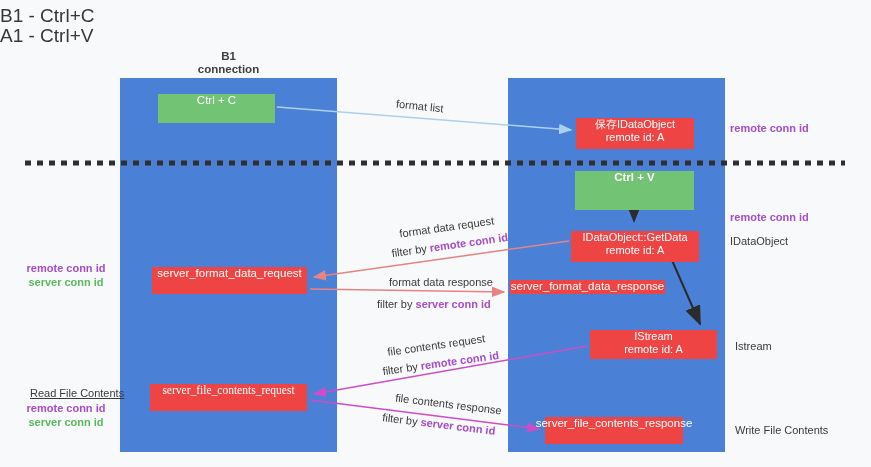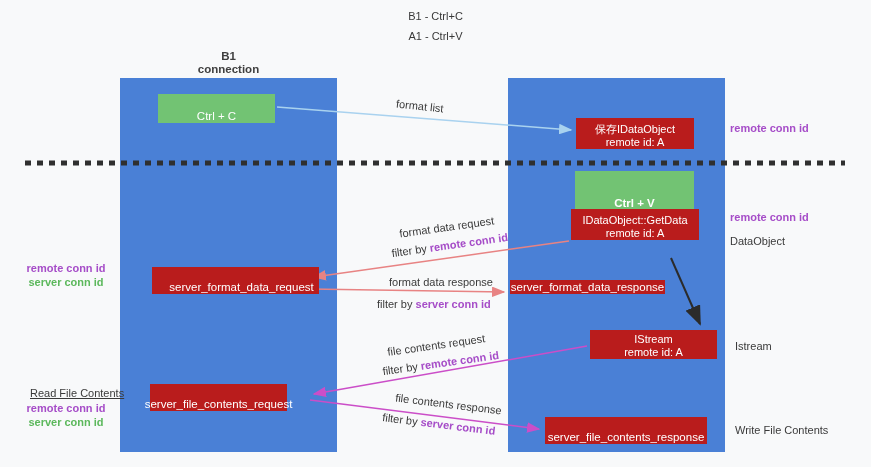--- a/index.html
+++ b/index.html
@@ -1,26 +1,26 @@
 <!DOCTYPE html>
 <html><head>
 <meta charset="utf-8">
 <style>
   html,body{margin:0;padding:0;background:#f8f9fa;font-family:"Liberation Sans",sans-serif;}
   #canvas{position:relative;width:871px;height:467px;background:#f8f9fa;overflow:hidden;}
-  .title{position:absolute;left:0;right:0;top:6px;text-align:center;color:#383838;font-size:11px;line-height:20px;}
+  .title{position:absolute;left:0;right:0;top:6px;text-align:left;color:#383838;font-size:19px;line-height:20px;}
   .lane{position:absolute;top:78px;height:374px;background:#4a80d6;}
   .lane-left{left:120px;width:217px;}
   .lane-right{left:508px;width:217px;}
   .lane-header{position:absolute;top:50px;text-align:center;color:#3f3f3f;font-size:11.5px;line-height:13px;font-weight:bold;}
   .lh-left{left:120px;width:217px;}
   .lh-right{left:508px;width:217px;margin-top:30px;}
-  .box{position:absolute;display:flex;flex-direction:column;align-items:center;justify-content:flex-end;color:#fff;text-align:center;font-size:11.5px;line-height:13px;}
+  .box{position:absolute;display:flex;flex-direction:column;align-items:center;justify-content:flex-start;color:#fff;text-align:center;font-size:11.5px;line-height:13px;}
   .green{background:#72c373;}
-  .orange{background:#b91c1c;}
+  .orange{background:#ef4444;}
   .flow-label{position:absolute;white-space:nowrap;color:#3a3a3a;font-size:11px;}
   .rot-up{transform:rotate(-8deg);}
   .rot-down{transform:rotate(7deg);}
   .rot-slight{transform:rotate(6deg);}
   .purple{color:#a64dc8;font-weight:bold;}
   .greentxt{color:#5cb85c;font-weight:bold;}
   .side-label{position:absolute;white-space:nowrap;font-size:11px;color:#3a3a3a;}
   .side-purple{color:#a64dc8;font-weight:bold;}
   .left-pair{position:absolute;width:100px;text-align:center;font-size:11px;line-height:14px;}
   svg.overlay{position:absolute;left:0;top:0;width:871px;height:467px;pointer-events:none;}
@@ -86,43 +86,43 @@
 
   <div class="box orange" style="left:576px;top:118px;width:118px;height:31px;font-size:11px;">
     <div>保存IDataObject</div>
     <div>remote id: A</div>
   </div>
 
   <div class="box green" style="left:575px;top:171px;width:119px;height:39px;font-weight:bold;">
     <div>Ctrl + V</div>
   </div>
 
-  <div class="box orange" style="left:571px;top:209px;width:128px;height:31px;font-size:11px;">
+  <div class="box orange" style="left:571px;top:231px;width:128px;height:31px;font-size:11px;">
     <div>IDataObject::GetData</div>
     <div>remote id: A</div>
   </div>
 
-  <div class="box orange" style="left:152px;top:267px;width:155px;height:27px;padding-left:12px;">
+  <div class="box orange" style="left:152px;top:267px;width:155px;height:27px;">
     <div>server_format_data_request</div>
   </div>
 
   <div class="box orange" style="left:510px;top:280px;width:155px;height:14px;">
     <div>server_format_data_response</div>
   </div>
 
   <div class="box orange" style="left:590px;top:330px;width:127px;height:29px;font-size:11px;">
     <div>IStream</div>
     <div>remote id: A</div>
   </div>
 
-  <div class="box orange" style="left:150px;top:384px;width:137px;height:27px;">
+  <div class="box orange" style="left:150px;top:384px;width:157px;height:27px;font-family:Liberation Serif, serif;">
     <div>server_file_contents_request</div>
   </div>
 
-  <div class="box orange" style="left:545px;top:417px;width:162px;height:27px;">
+  <div class="box orange" style="left:545px;top:417px;width:138px;height:27px;">
     <div>server_file_contents_response</div>
   </div>
 
   <div class="flow-label rot-slight" style="left:396px;top:100px;">format list</div>
 
   <div class="flow-label rot-up" style="left:399px;top:221px;">format data request</div>
   <div class="flow-label rot-up" style="left:391px;top:239px;">
     <span>filter by </span><span class="purple">remote conn id</span>
   </div>
 
@@ -136,21 +136,21 @@
     <span>filter by </span><span class="purple">remote conn id</span>
   </div>
 
   <div class="flow-label rot-down" style="left:395px;top:398px;">file contents response</div>
   <div class="flow-label rot-down" style="left:382px;top:418px;">
     <span>filter by </span><span class="purple">server conn id</span>
   </div>
 
   <div class="side-label side-purple" style="left:730px;top:122px;">remote conn id</div>
   <div class="side-label side-purple" style="left:730px;top:211px;">remote conn id</div>
-  <div class="side-label" style="left:730px;top:235px;">DataObject</div>
+  <div class="side-label" style="left:730px;top:235px;">IDataObject</div>
   <div class="side-label" style="left:735px;top:340px;">Istream</div>
   <div class="side-label" style="left:735px;top:424px;">Write File Contents</div>
 
   <div class="left-pair" style="left:16px;top:261px;">
     <div class="side-purple">remote conn id</div>
     <div class="greentxt">server conn id</div>
   </div>
 
   <div class="side-label" style="left:30px;top:387px;text-decoration:underline;">Read File Contents</div>
 

